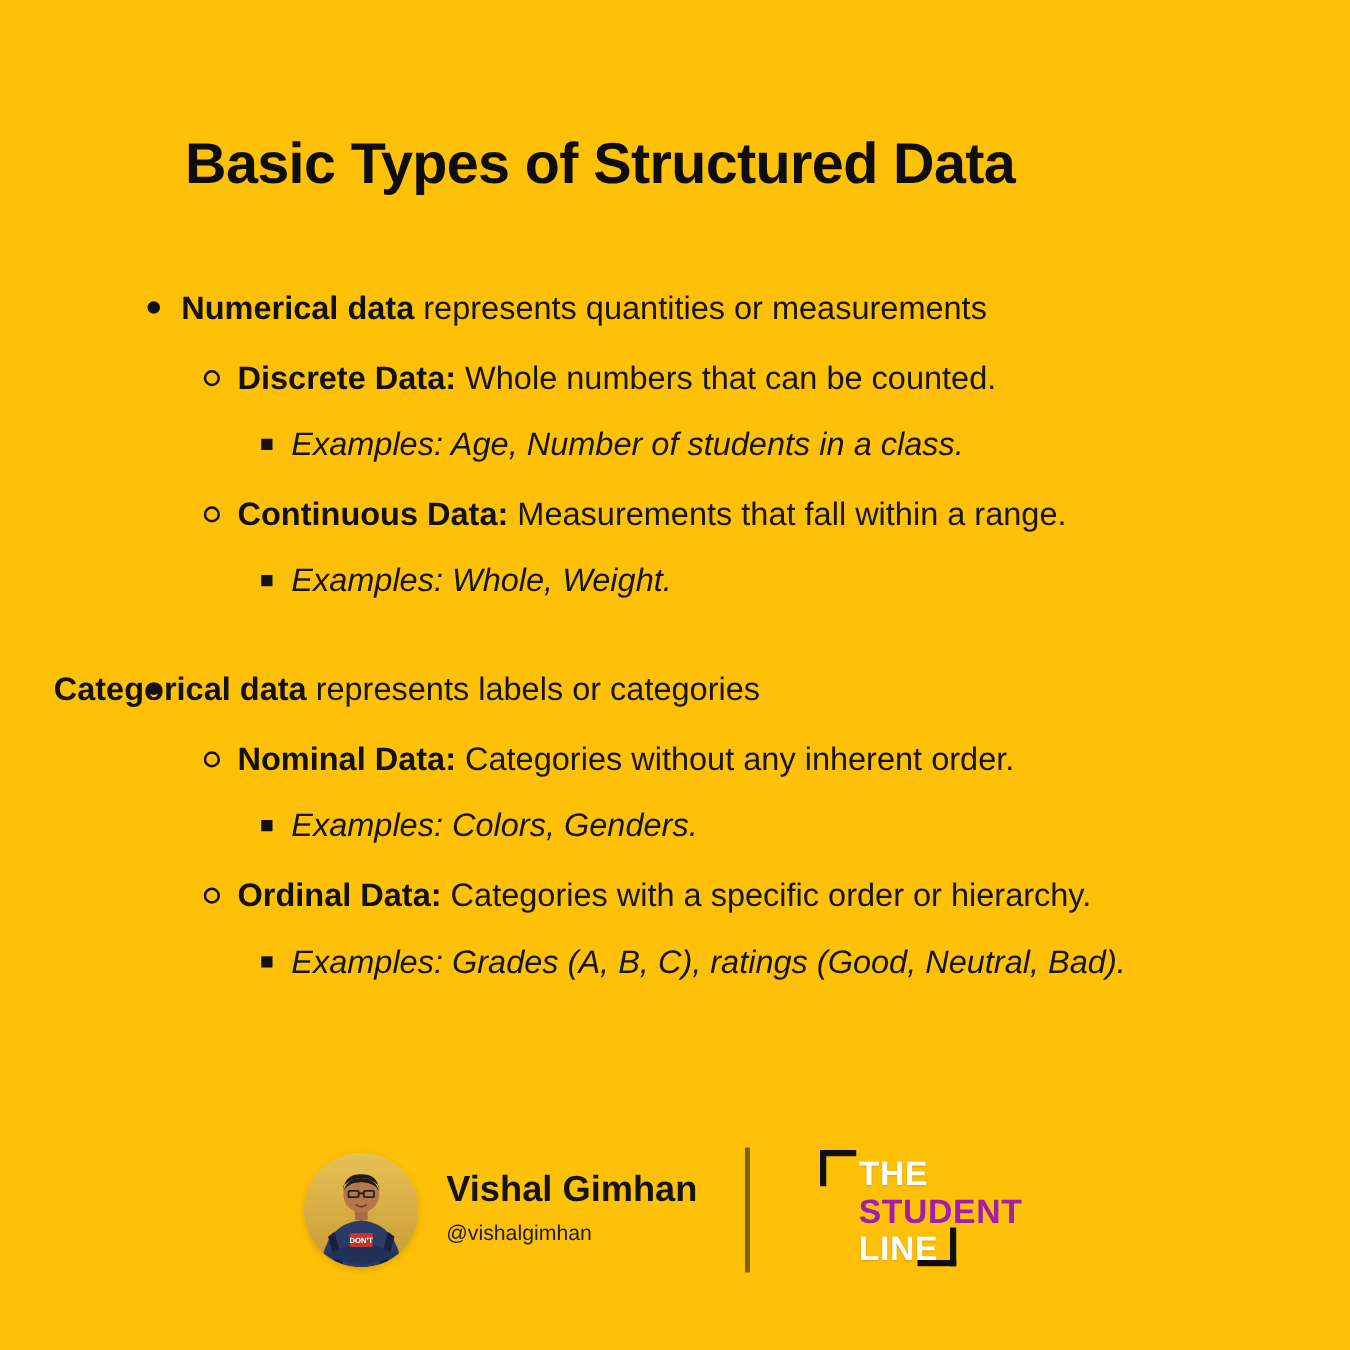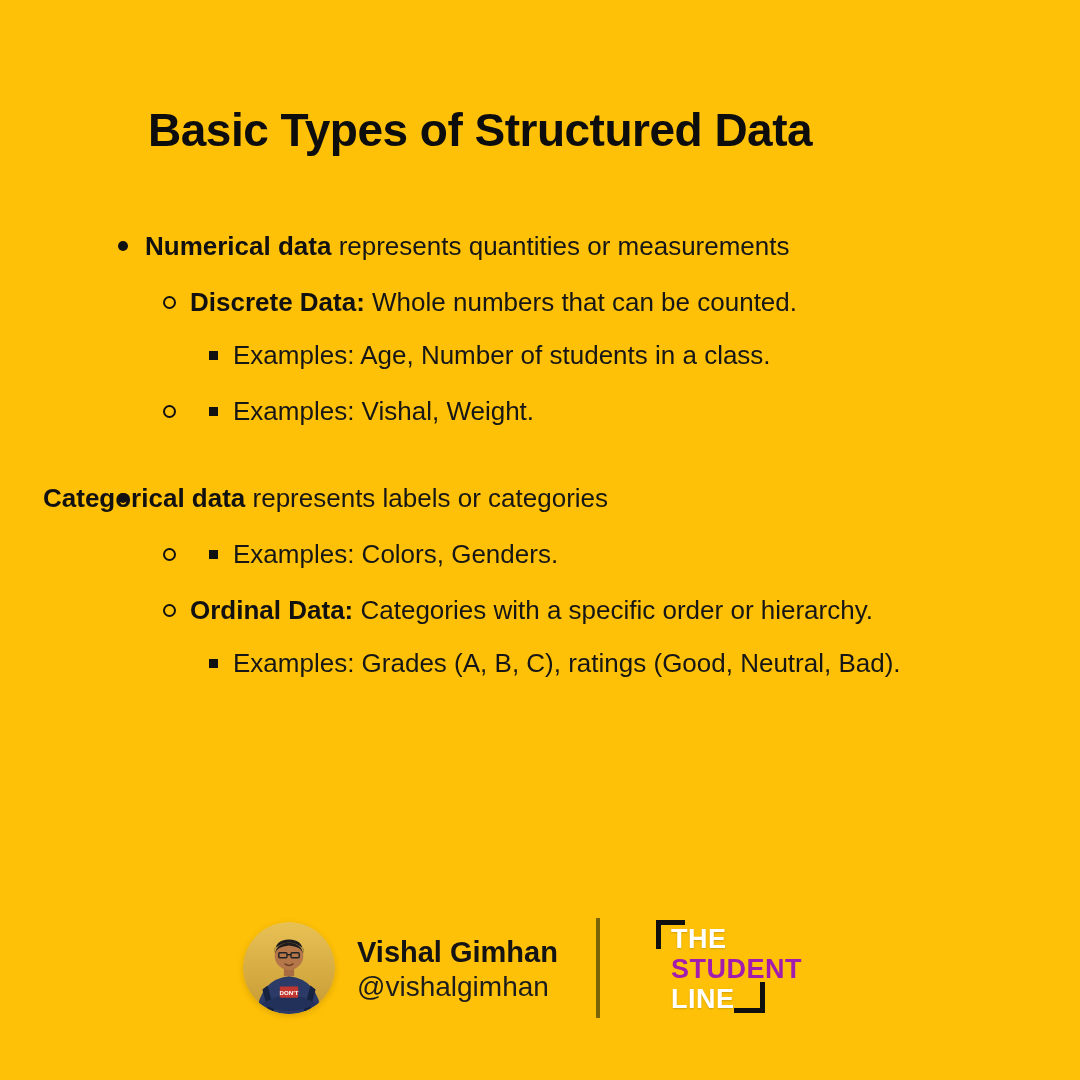--- a/index.html
+++ b/index.html
@@ -33,21 +33,21 @@
   .row{
     position:relative;
     font-size:26px;
     line-height:28px;
     margin-bottom:25px;
     white-space:nowrap;
   }
   .row b{font-weight:800;color:#111;}
   .lvl1{padding-left:145px;}
   .lvl2{padding-left:190px;margin-top:28px;}
-  .lvl3{padding-left:233px;}
+  .lvl3{padding-left:233px;font-style:italic;}
   .gap-top{margin-top:59px;padding-left:43px;}
 
   .bullet{position:absolute;display:block;}
   .b-disc{
     left:118px;top:9px;
     width:10px;height:10px;border-radius:50%;
     background:#111;
   }
   .b-circle{
     left:163px;top:8px;
@@ -74,36 +74,36 @@
     box-shadow:0 2px 6px rgba(0,0,0,0.15);
   }
   .author{
     margin-left:22px;
     display:flex;flex-direction:column;justify-content:center;
   }
   .author-name{
     font-size:29px;font-weight:800;color:#141414;line-height:34px;
   }
   .author-handle{
-    font-size:28px;font-weight:400;color:#1d1d1d;line-height:30px;margin-top:3px;
+    font-size:17px;font-weight:400;color:#1d1d1d;line-height:30px;margin-top:3px;
   }
   .divider{
     width:4px;height:100px;
     background:#7a6406;
     margin-left:38px;margin-right:56px;
     flex:0 0 auto;
   }
   .logo{
     position:relative;
     padding:4px 0 0 15px;
     width:150px;height:96px;
     box-sizing:border-box;
   }
   .logo-line{
-    font-size:27px;font-weight:800;line-height:30px;letter-spacing:0.5px;
+    font-size:27px;font-weight:800;line-height:30px;letter-spacing:0.5px;margin-left:16px;
   }
   .logo-white{color:#ffffff;text-shadow:0 1px 2px rgba(0,0,0,0.18);}
   .logo-black{color:#a21caf;}
   .bracket-tl{
     position:absolute;left:0;top:0;
     width:24px;height:24px;
     border-left:5px solid #0f0f0f;
     border-top:5px solid #0f0f0f;
   }
   .bracket-br{
@@ -132,34 +132,36 @@
       <span><b>Discrete Data:</b><span> Whole numbers that can be counted.</span></span>
     </div>
 
     <div class="row lvl3">
       <span class="bullet b-square"></span>
       <span><b></b><span>Examples: Age, Number of students in a class.</span></span>
     </div>
 
     <div class="row lvl2">
       <span class="bullet b-circle"></span>
-    </div>
-
-    <div class="row lvl3">
-      <span class="bullet b-square"></span>
-      <span><b></b><span>Examples: Vishal, Weight.</span></span>
+      <span><b>Continuous Data:</b><span> Measurements that fall within a range.</span></span>
+    </div>
+
+    <div class="row lvl3">
+      <span class="bullet b-square"></span>
+      <span><b></b><span>Examples: Whole, Weight.</span></span>
     </div>
 
     <div class="row lvl1 gap-top">
       <span class="bullet b-disc"></span>
       <span><b>Categorical data</b><span> represents labels or categories</span></span>
     </div>
 
     <div class="row lvl2">
       <span class="bullet b-circle"></span>
+      <span><b>Nominal Data:</b><span> Categories without any inherent order.</span></span>
     </div>
 
     <div class="row lvl3">
       <span class="bullet b-square"></span>
       <span><b></b><span>Examples: Colors, Genders.</span></span>
     </div>
 
     <div class="row lvl2">
       <span class="bullet b-circle"></span>
       <span><b>Ordinal Data:</b><span> Categories with a specific order or hierarchy.</span></span>

